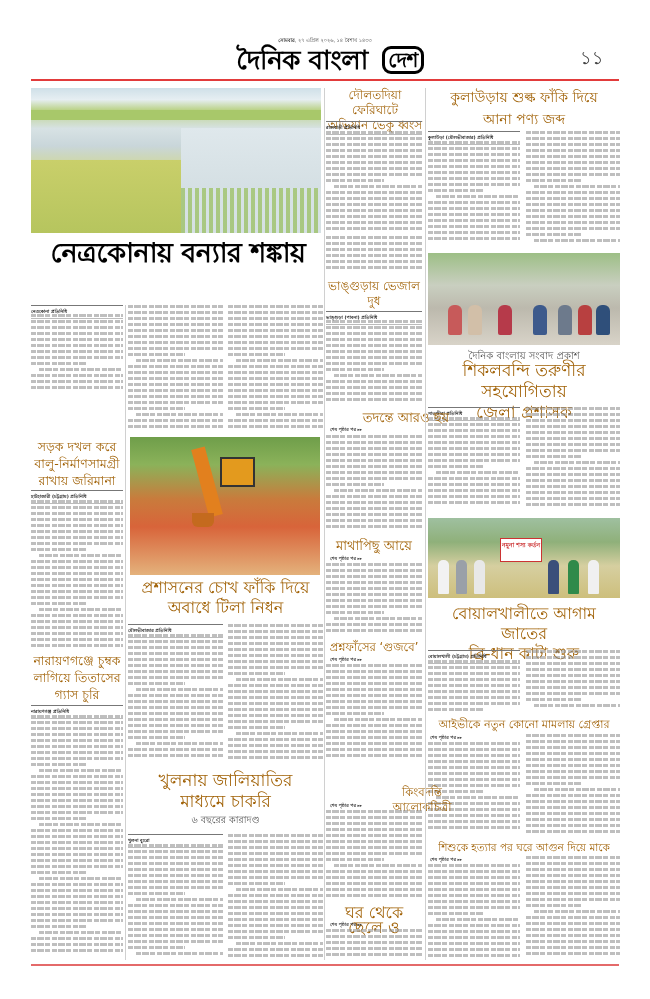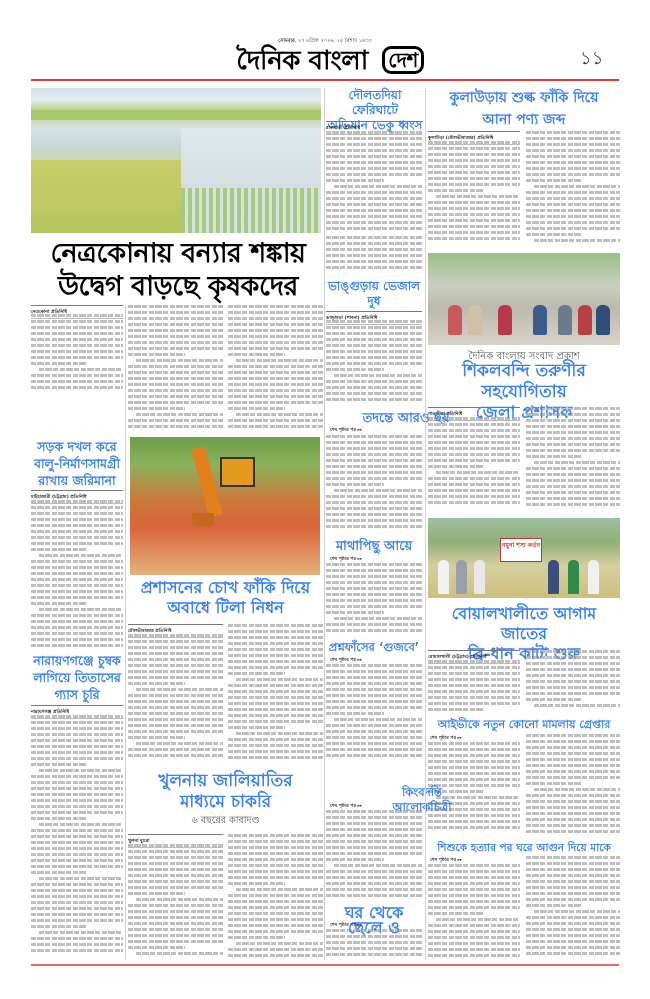--- a/index.html
+++ b/index.html
@@ -38,21 +38,21 @@
   .photo-excavator .cab { position: absolute; left: 90px; top: 20px; width: 35px; height: 30px; background: #e39a1e; border: 2px solid #333; }
   .photo-excavator .bucket { position: absolute; left: 62px; top: 76px; width: 22px; height: 14px; background: #c46a1e; border-radius: 0 0 6px 6px; }
 
   .photo-harvest { left: 428px; top: 518px; width: 192px; height: 80px;
     background: linear-gradient(180deg,#9fc0a0 0%, #8fb07a 30%, #d6cfa0 60%, #cdbf7c 100%); }
   .photo-harvest .banner { position: absolute; left: 72px; top: 20px; width: 42px; height: 24px; background: #fff; border: 1px solid #c33;
     color: #c33; font-size: 6px; text-align: center; line-height: 11px; font-weight: bold; }
   .photo-harvest .p { position: absolute; bottom: 4px; width: 11px; height: 34px; border-radius: 5px 5px 1px 1px; }
 
   
-  .hl { text-align: center; color: #3b82f6; font-weight: bold; }
+  .hl { text-align: center; color: #a16207; font-weight: normal; }
   .hl-main { left: 31px; top: 236px; width: 294px; font-size: 27px; line-height: 33px; color: #000; font-weight: bold; letter-spacing: -0.5px; }
   .hl-md { font-size: 14px; line-height: 17px; }
   .hl-lg { font-size: 14px; line-height: 22px; }
   .kicker-sm { font-size: 10px; color: #555; text-align: center; }
 
   .byline { font-size: 4.6px; font-weight: bold; color: #222; border-top: 1px solid #777; border-bottom: 1px solid #bbb; padding: 2px 0; }
   .contd { font-size: 4.6px; font-weight: bold; color: #333; }
 
   
   .body-text { overflow: hidden; }
@@ -156,21 +156,20 @@
     <div class="ln"></div>
     <div class="ln"></div>
     <div class="ln"></div>
     <div class="ln"></div>
     <div class="ln short"></div>
     <div class="ln indent"></div>
   </div>
 
 <div class="abs hl hl-main">
   <div>নেত্রকোনায় বন্যার শঙ্কায়</div>
-  <div>উদ্বেগ বাড়ছে কৃষকদের</div>
 </div>
 <div class="abs byline" style="left:31px;top:305px;width:92px;">নেত্রকোনা প্রতিনিধি</div>
 <div class="abs body-text" style="left:31px;top:314px;width:92px;height:80px;">
     <div class="ln"></div>
     <div class="ln"></div>
     <div class="ln"></div>
     <div class="ln"></div>
     <div class="ln"></div>
     <div class="ln"></div>
     <div class="ln"></div>

